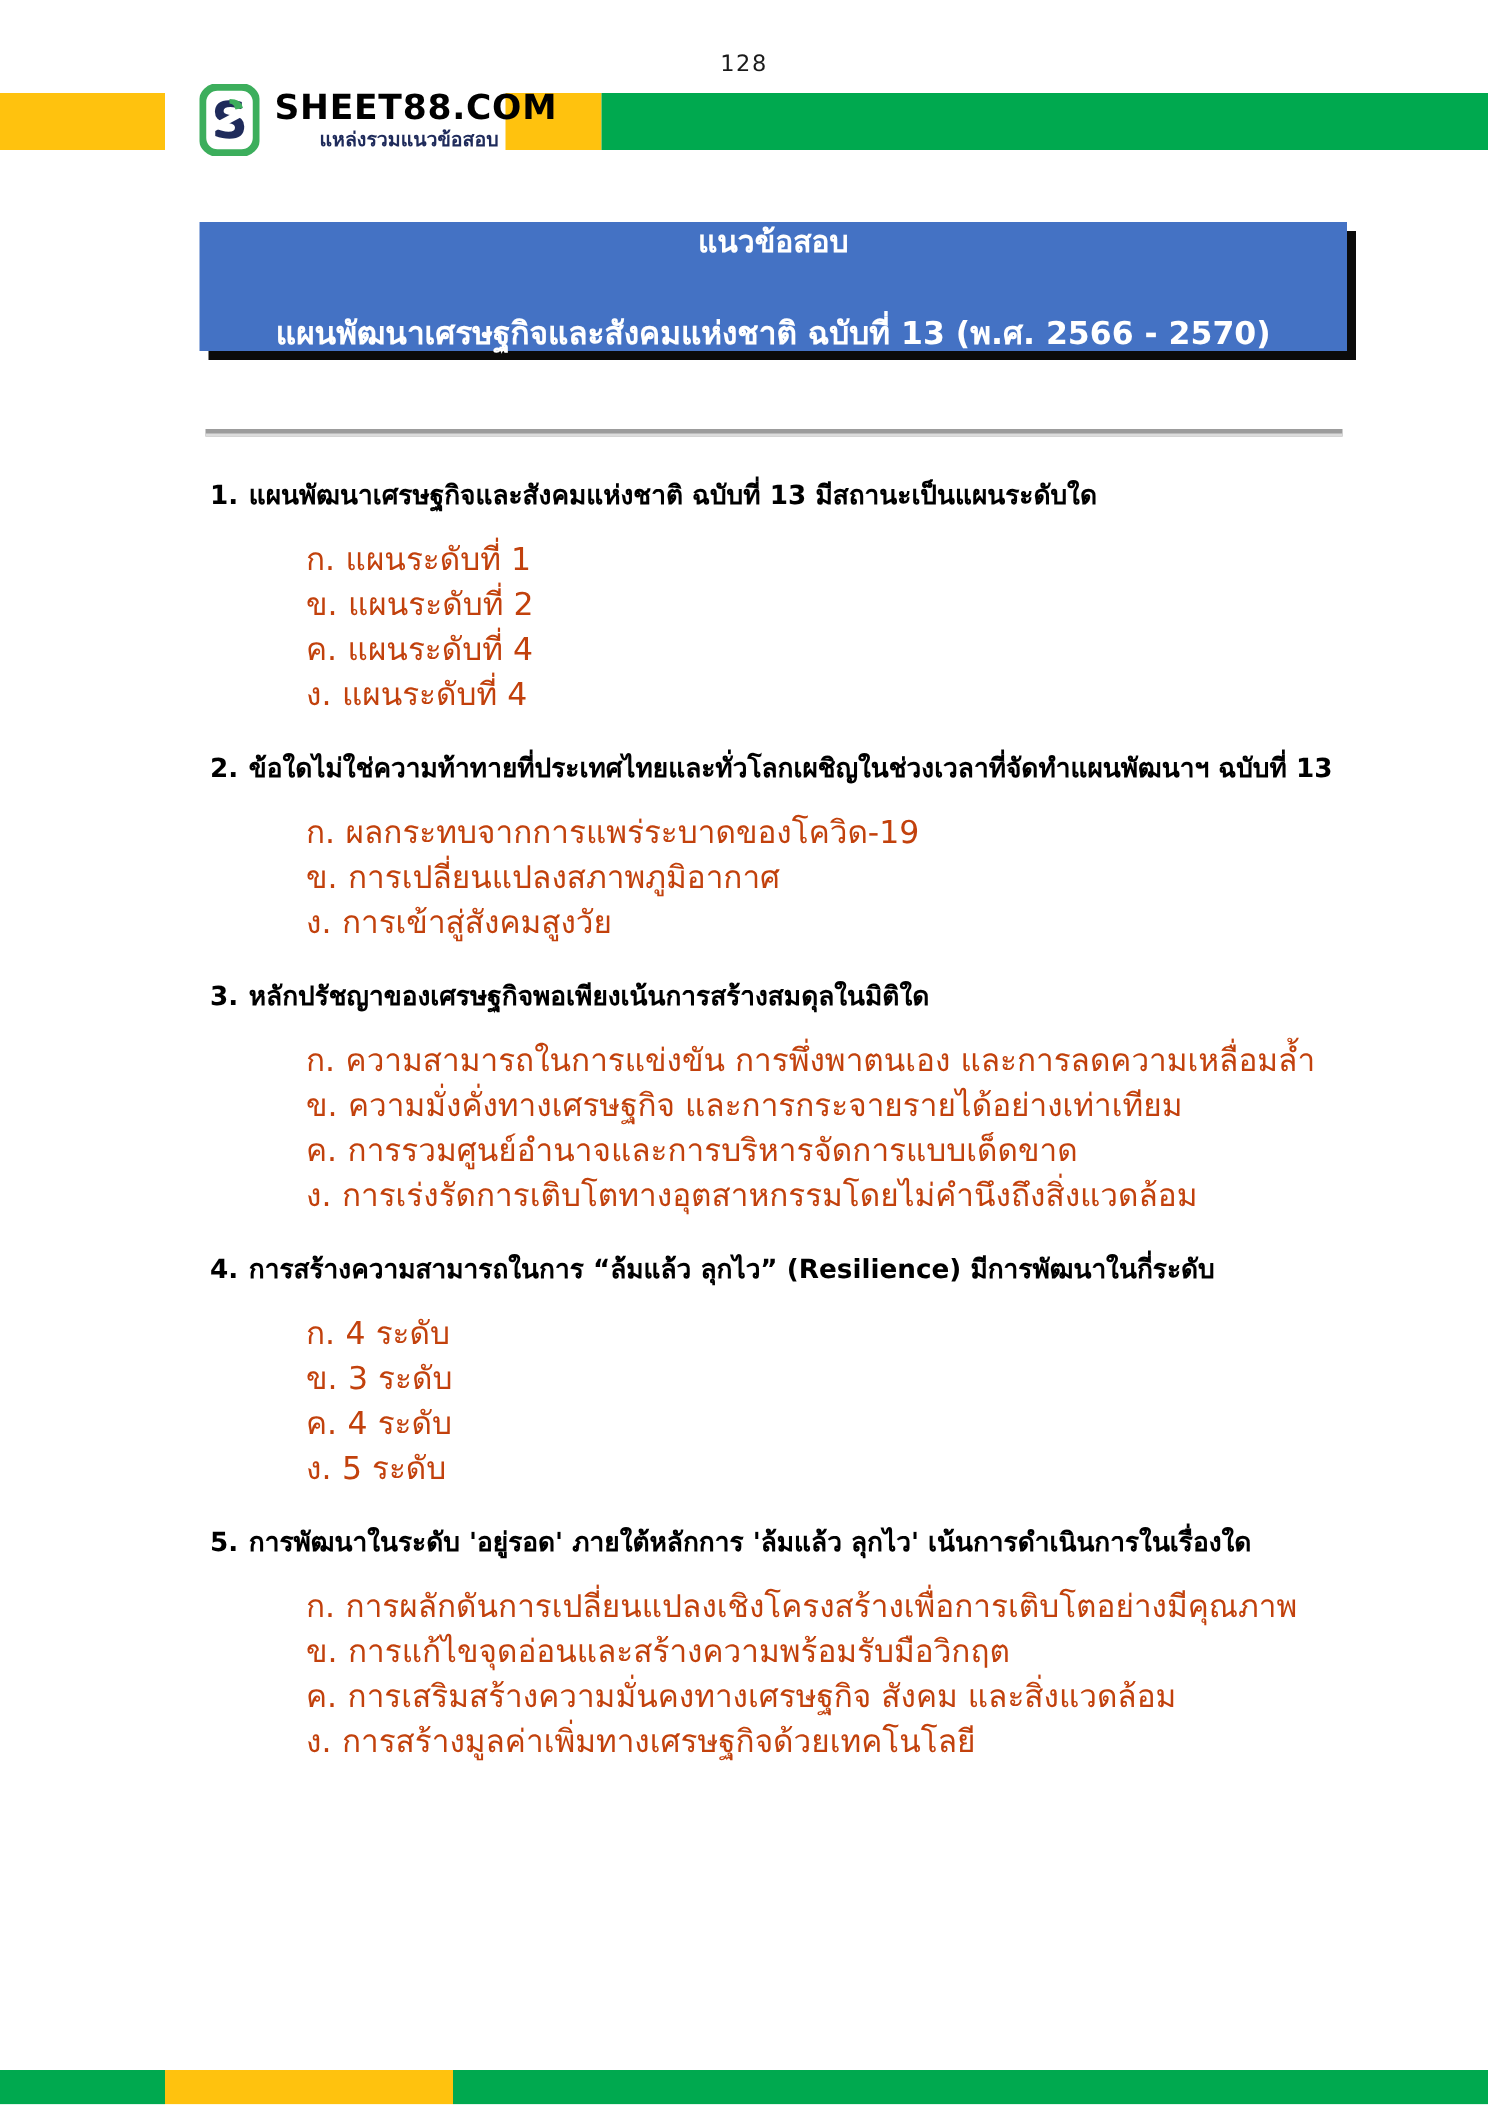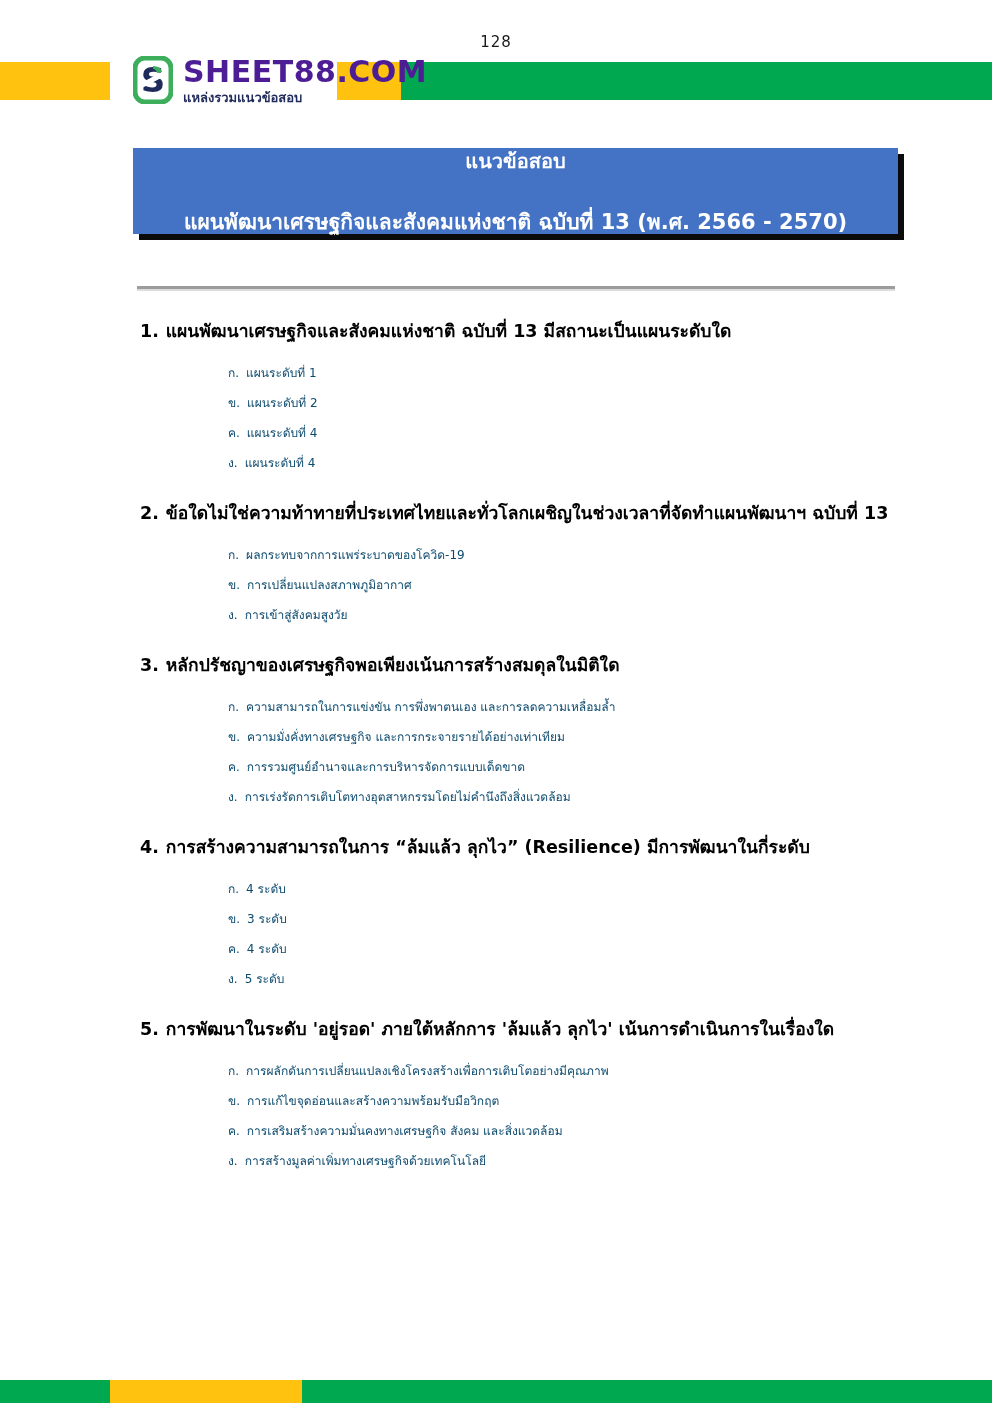--- a/index.html
+++ b/index.html
@@ -10,41 +10,41 @@
   
   .page-number{position:absolute;top:33px;left:0;width:100%;text-align:center;
     font-size:15px;color:#1a1a1a;letter-spacing:1px;}
   .bar{position:absolute;}
   .bar-yellow-left{left:0;top:62px;width:110px;height:38px;background:#FFC20E;}
   .bar-yellow-mid{left:337px;top:62px;width:64px;height:38px;background:#FFC20E;}
   .bar-green-top{left:401px;top:62px;width:591px;height:38px;background:#00A94F;}
   .logo{position:absolute;left:133px;top:56px;display:flex;align-items:center;gap:10px;}
   .logo-icon{width:40px;height:48px;display:block;}
   .logo-texts{display:flex;flex-direction:column;line-height:1.05;}
-  .logo-brand{font-size:30px;font-weight:800;color:#4c1d95;letter-spacing:0.5px;text-align:center;}
-  .logo-tagline{font-size:13px;font-weight:600;color:#1F2B5B;margin-top:3px;}
+  .logo-brand{font-size:23px;font-weight:800;color:#000000;letter-spacing:0.5px;text-align:center;}
+  .logo-tagline{font-size:13px;font-weight:600;color:#1F2B5B;margin-top:3px;margin-left:30px;}
   
   .title-box{
     position:absolute;left:133px;top:148px;width:765px;height:86px;
     background:#4472C4;color:#ffffff;box-shadow:6px 6px 0 #0b0b0b;
     display:flex;flex-direction:column;align-items:center;justify-content:center;gap:28px;
   }
   .title-line1{font-size:20px;font-weight:600;}
   .title-line2{font-size:21px;font-weight:600;}
   
   .divider{position:absolute;left:137px;top:286px;width:758px;height:3px;
     background:#9C9C9C;border-bottom:2px solid #DCDCDC;}
   
   .questions{position:absolute;left:140px;top:316px;width:790px;}
   .question{margin-bottom:20px;}
   .q-head{font-size:17.5px;font-weight:700;color:#000000;height:30px;line-height:30px;
     white-space:nowrap;}
   .q-head .q-num{margin-right:7px;}
   .options{margin-left:64px;margin-top:12px;}
-  .option{font-size:12px;color:#0c4a6e;height:30px;line-height:30px;white-space:nowrap;margin-left:24px;}
+  .option{font-size:21px;color:#c2410c;height:30px;line-height:30px;white-space:nowrap;}
   .option .opt-label{margin-right:7px;}
   
   .footer-green-left{left:0;top:1380px;width:110px;height:23px;background:#00A94F;}
   .footer-yellow{left:110px;top:1380px;width:192px;height:23px;background:#FFC20E;}
   .footer-green-right{left:302px;top:1380px;width:690px;height:23px;background:#00A94F;}
 </style>
 </head>
 <body>
 
 <div class="page">

